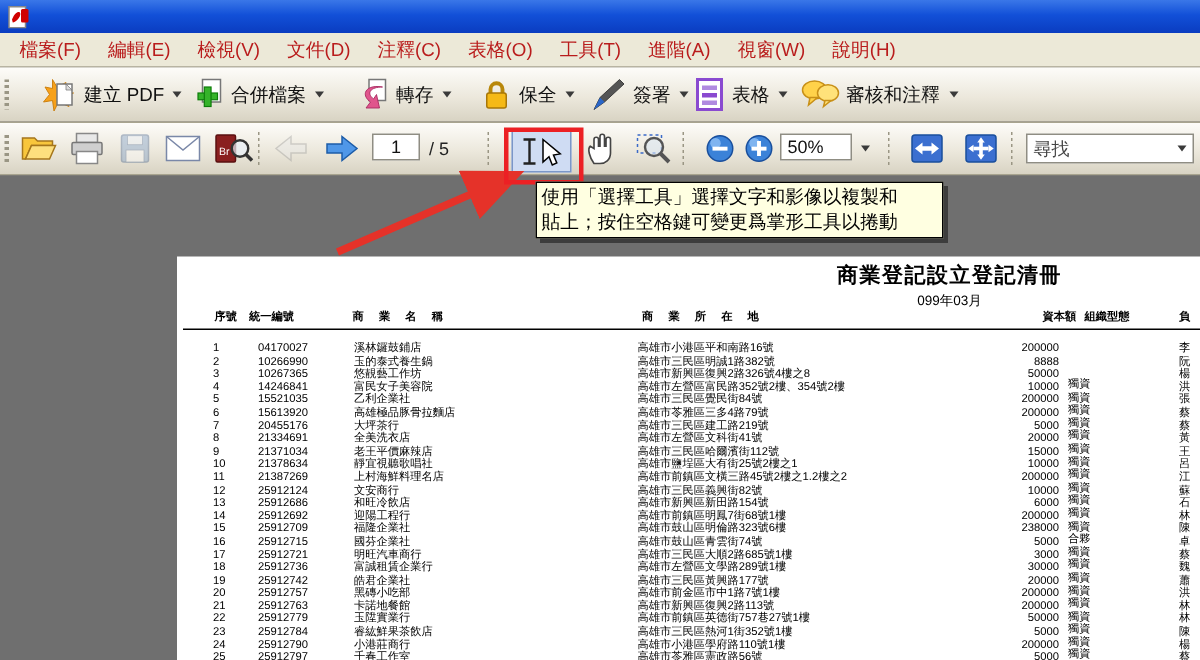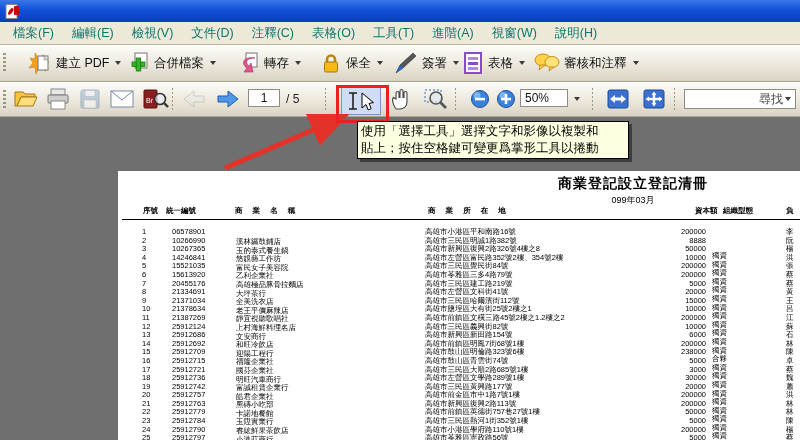--- a/index.html
+++ b/index.html
@@ -6,21 +6,21 @@
   body{width:800px;height:440px;overflow:hidden;position:relative;
        font-family:"Liberation Sans",sans-serif;background:#6f6f6f;}
   
   .titlebar{position:absolute;left:0;top:0;width:800px;height:22px;
     background:linear-gradient(180deg,#3a77e8 0%,#1250d8 45%,#0a3cc0 100%);
     display:flex;align-items:center;gap:5px;padding-left:5px;box-sizing:border-box;}
   .titletext{color:#fff;font-family:"Liberation Serif",serif;font-weight:bold;font-size:13px;white-space:nowrap;}
   
   .menubar{position:absolute;left:0;top:22px;width:800px;height:23px;background:#ece9d8;
     border-bottom:1px solid #b8b4a2;display:flex;align-items:center;padding-left:4px;box-sizing:border-box;}
-  .mi{font-size:12.5px;color:#0f766e;padding:2px 9px;white-space:nowrap;}
+  .mi{font-size:12.5px;color:#b91c1c;padding:2px 9px;white-space:nowrap;}
   
   .toolbar{position:absolute;left:0;width:800px;background:linear-gradient(180deg,#fdfcf9 0%,#ece8dc 55%,#d8d3c3 100%);
     border-bottom:1px solid #a8a48f;box-sizing:border-box;}
   .tb1{top:45px;height:37px;}
   .tb2{top:82px;height:35px;}
   .grip{position:absolute;left:3px;top:8px;bottom:8px;width:3px;
     background:repeating-linear-gradient(180deg,#9a9684 0 2px,transparent 2px 4px);}
   .taskbtn{position:absolute;top:4px;height:28px;display:flex;align-items:center;gap:4px;
     font-size:12.5px;color:#111;white-space:nowrap;padding:0 4px;}
   .dd{width:0;height:0;border-left:3.5px solid transparent;border-right:3.5px solid transparent;
@@ -28,38 +28,38 @@
   .icbtn{position:absolute;top:89px;width:28px;height:24px;display:flex;align-items:center;justify-content:center;}
   .tb2 .icbtn{top:5px;}
   .disabled{opacity:.4;}
   .sep{position:absolute;top:6px;height:22px;width:1px;
     background:repeating-linear-gradient(180deg,#9a9684 0 2px,transparent 2px 4px);}
   .pagebox,.zoombox{position:absolute;top:7px;height:18px;background:#fff;border:1px solid #8f8d83;
     font-size:12px;color:#111;box-sizing:border-box;padding:1px 4px;}
   .slash{position:absolute;top:10px;font-size:12px;color:#222;}
   .combo-dd{position:absolute;top:7px;width:15px;height:20px;display:flex;align-items:center;justify-content:center;}
   .findbox{position:absolute;top:7px;height:20px;background:#fff;border:1px solid #8f8d83;box-sizing:border-box;
-    font-size:12px;color:#444;display:flex;align-items:center;padding:0 4px;justify-content:flex-end;}
+    font-size:12px;color:#444;display:flex;align-items:center;padding:0 4px;justify-content:space-between;}
   .selectbtn{position:absolute;left:341px;top:4px;width:38px;height:27px;background:#cfdcf3;
     border:1px solid #7a96c8;display:flex;align-items:center;justify-content:center;}
   
   .docarea{position:absolute;left:0;top:117px;width:800px;height:323px;background:#6f6f6f;overflow:hidden;}
   .page{position:absolute;left:118px;top:54px;width:700px;height:400px;background:#fff;}
   .doc-title-wrap{position:absolute;left:440px;top:4px;width:150px;text-align:center;color:#000;}
   .doc-title{font-size:14px;font-weight:bold;letter-spacing:1px;}
   .doc-subtitle{font-size:9px;margin-top:1px;}
   .thead{position:absolute;top:35px;left:0;width:700px;height:11px;font-size:7.5px;font-weight:bold;color:#000;}
   .thead span{position:absolute;white-space:nowrap;}
   .h-seq{left:25px;} .h-id{left:48px;font-family:Liberation Mono, monospace;} .h-name{left:117px;letter-spacing:4px;}
   .h-addr{left:310px;letter-spacing:4px;} .h-cap{left:577px;} .h-org{left:605px;} .h-owner{left:668px;}
   .hr{position:absolute;top:48px;left:4px;width:696px;border-top:1.5px solid #000;}
   .rows{position:absolute;top:57px;left:0;width:700px;}
   .trow{position:relative;height:8.6px;font-size:7.5px;line-height:8.6px;color:#000;white-space:nowrap;}
   .trow span{position:absolute;top:0;}
-  .c-seq{left:24px;} .c-id{left:54px;} .c-name{left:118px;margin-top:10px;} .c-addr{left:307px;}
+  .c-seq{left:24px;} .c-id{left:54px;} .c-name{left:118px;} .c-addr{left:307px;}
   .c-cap{left:530px;width:58px;text-align:right;} .c-org{left:594px;margin-top:24px;} .c-owner{left:668px;}
   
   .red-rect{position:absolute;left:336px;top:85px;width:47px;height:32px;border:3px solid #ec2024;z-index:30;}
   .arrow-svg{position:absolute;left:200px;top:110px;z-index:29;}
   .tooltip{position:absolute;left:357px;top:121px;width:272px;background:#ffffe1;border:1px solid #000;
     box-shadow:3px 3px 0 rgba(0,0,0,.45);z-index:31;padding:1px 3px;box-sizing:border-box;}
   .tooltip div{font-size:12.5px;line-height:17px;color:#000;white-space:nowrap;}
 </style>
 </head>
 <body>
@@ -294,21 +294,21 @@
       <span class="h-name">商 業 名 稱</span>
       <span class="h-addr">商 業 所 在 地</span>
       <span class="h-cap">資本額</span>
       <span class="h-org">組織型態</span>
       <span class="h-owner">負</span>
     </div>
     <div class="hr"></div>
     <div class="rows" id="rows">
         <div class="trow">
           <span class="c-seq">1</span>
-          <span class="c-id">06578901</span>
+          <span class="c-id">04170027</span>
           <span class="c-name">溪林鑼鼓鋪店</span>
           <span class="c-addr">高雄市小港區平和南路16號</span>
           <span class="c-cap">200000</span>
           <span class="c-org">獨資</span>
           <span class="c-owner">李</span>
         </div>
         <div class="trow">
           <span class="c-seq">2</span>
           <span class="c-id">10266990</span>
           <span class="c-name">玉的泰式養生鍋</span>

